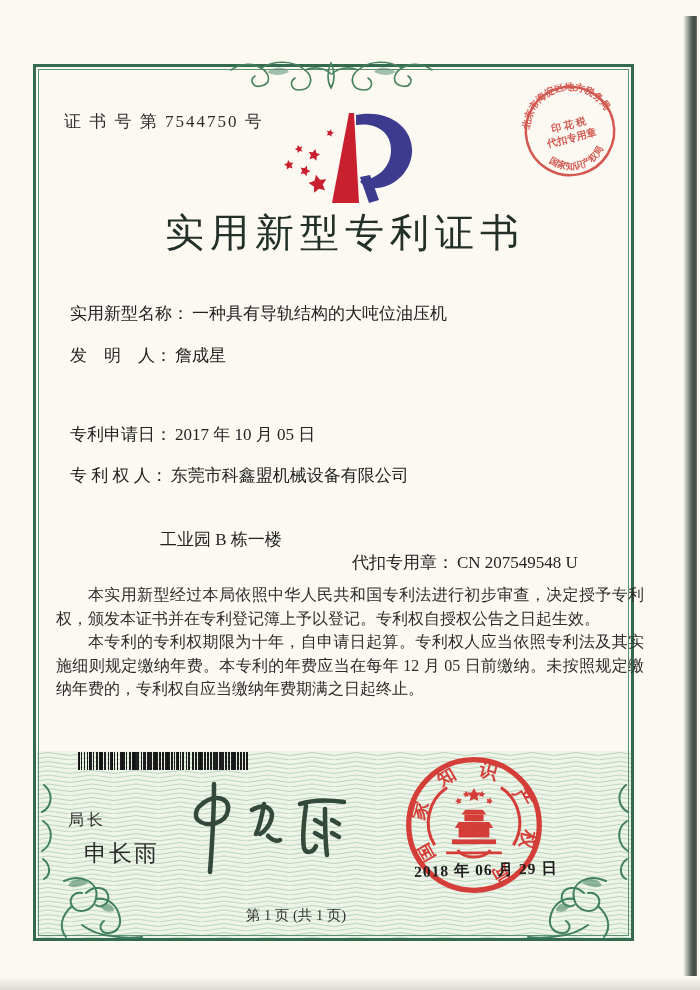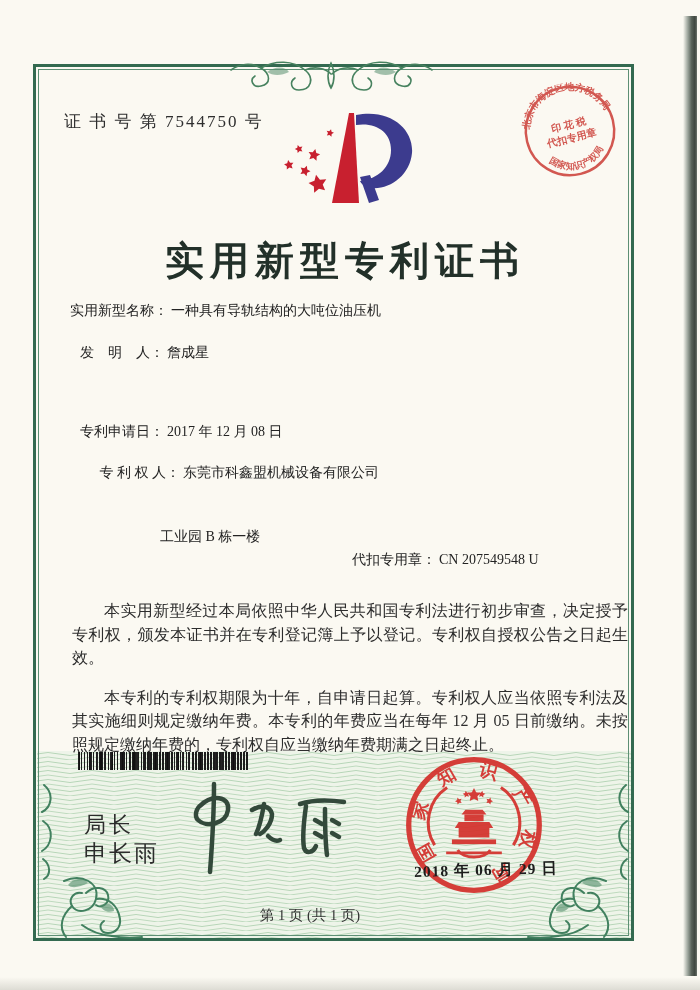--- a/index.html
+++ b/index.html
@@ -13,38 +13,38 @@
   .scan-edge-bottom{left:0;top:977px;width:700px;height:13px;
       background:linear-gradient(180deg,rgba(220,220,214,0),#dddcd4);}
   
   .frame{left:33px;top:64px;width:601px;height:877px;box-sizing:border-box;
          border:3px solid #336a50;}
   .frame::after{content:"";position:absolute;inset:2px;border:1px solid #5d8f74;}
   
   .waves{left:37px;top:751px;width:594px;height:187px;}
   
   .certno{left:64px;top:110px;font-size:17px;letter-spacing:2px;color:#2e2e2e;}
-  .title{left:95px;top:206px;width:500px;text-align:center;font-size:39px;font-weight:bold;
-         letter-spacing:6px;color:#223029;margin-top:28px;}
-  .row{font-size:14px;color:#232323;white-space:nowrap;text-align:right;}
+  .title{left:95px;top:206px;width:500px;text-align:center;font-size:39px;font-weight:normal;
+         letter-spacing:6px;color:#223029;}
+  .row{font-size:17px;color:#232323;white-space:nowrap;}
   .row .lbl{display:inline-block;min-width:94px;}
   .row .val{margin-left:3px;}
   .paras{left:56px;top:583px;width:588px;font-size:16px;line-height:23.5px;color:#2d2d2d;
          text-align:justify;}
-  .paras p{margin:16px;text-indent:2em;}
+  .paras p{margin:0;text-indent:2em;}
   .barcode{left:78px;top:752px;width:170px;height:18px;
      background:
        repeating-linear-gradient(90deg,#1c1c1c 0 1.5px,rgba(0,0,0,0) 1.5px 3px),
        repeating-linear-gradient(90deg,#232323 0 1px,rgba(0,0,0,0) 1px 6.5px),
        repeating-linear-gradient(90deg,#101010 0 2px,rgba(0,0,0,0) 2px 11px);}
-  .signer-title{left:84px;top:810px;font-size:22px;letter-spacing:3px;color:#2c2c2c;}
+  .signer-title{left:68px;top:810px;font-size:16px;letter-spacing:3px;color:#2c2c2c;}
   .signer-name{left:84px;top:838px;font-size:23px;letter-spacing:2px;color:#2c2c2c;}
   .seal-date{left:414px;top:860px;font-size:15.5px;font-weight:bold;letter-spacing:1px;
              color:#1d1d1d;z-index:6;transform:rotate(-1.5deg);}
-  .footer{left:245px;top:906px;width:130px;text-align:center;font-size:14.5px;color:#333;}
+  .footer{left:231px;top:906px;width:130px;text-align:center;font-size:14.5px;color:#333;}
   .tax-stamp{left:522px;top:83px;width:96px;height:96px;transform:rotate(-14deg);opacity:.92;z-index:5;}
   .office-seal{left:402px;top:753px;width:144px;height:144px;opacity:.93;z-index:5;}
   .logo{left:272px;top:111px;width:150px;height:100px;}
   .orn-top{left:229px;top:55px;width:205px;height:38px;z-index:4;}
   .flr{width:112px;height:156px;z-index:3;}
   .flr-left{left:37px;top:784px;}
   .flr-right{left:521px;top:784px;}
   .sig{left:172px;top:776px;width:195px;height:100px;z-index:4;}
 </style>
 </head>
@@ -135,23 +135,23 @@
 
   <div class="abs title">实用新型专利证书</div>
 
   <div class="abs row" style="left:70px;top:302px">
     <span class="lbl">实用新型名称：</span><span class="val">一种具有导轨结构的大吨位油压机</span>
   </div>
   <div class="abs row" style="left:70px;top:344px">
     <span class="lbl">发　明　人：</span><span class="val">詹成星</span>
   </div>
   <div class="abs row" style="left:70px;top:423px">
-    <span class="lbl">专利申请日：</span><span class="val">2017 年 12 月 08 日</span>
-  </div>
-  <div class="abs row" style="left:86px;top:464px">
+    <span class="lbl">专利申请日：</span><span class="val">2017 年 10 月 05 日</span>
+  </div>
+  <div class="abs row" style="left:70px;top:464px">
     <span class="lbl">专 利 权 人：</span><span class="val">东莞市科鑫盟机械设备有限公司</span>
   </div>
   <div class="abs row" style="left:160px;top:528px">
     <span>工业园 B 栋一楼</span>
   </div>
   <div class="abs row" style="left:352px;top:551px">
     <span>代扣专用章：</span><span class="val">CN 207549548 U</span>
   </div>
 
   <div class="abs paras">

